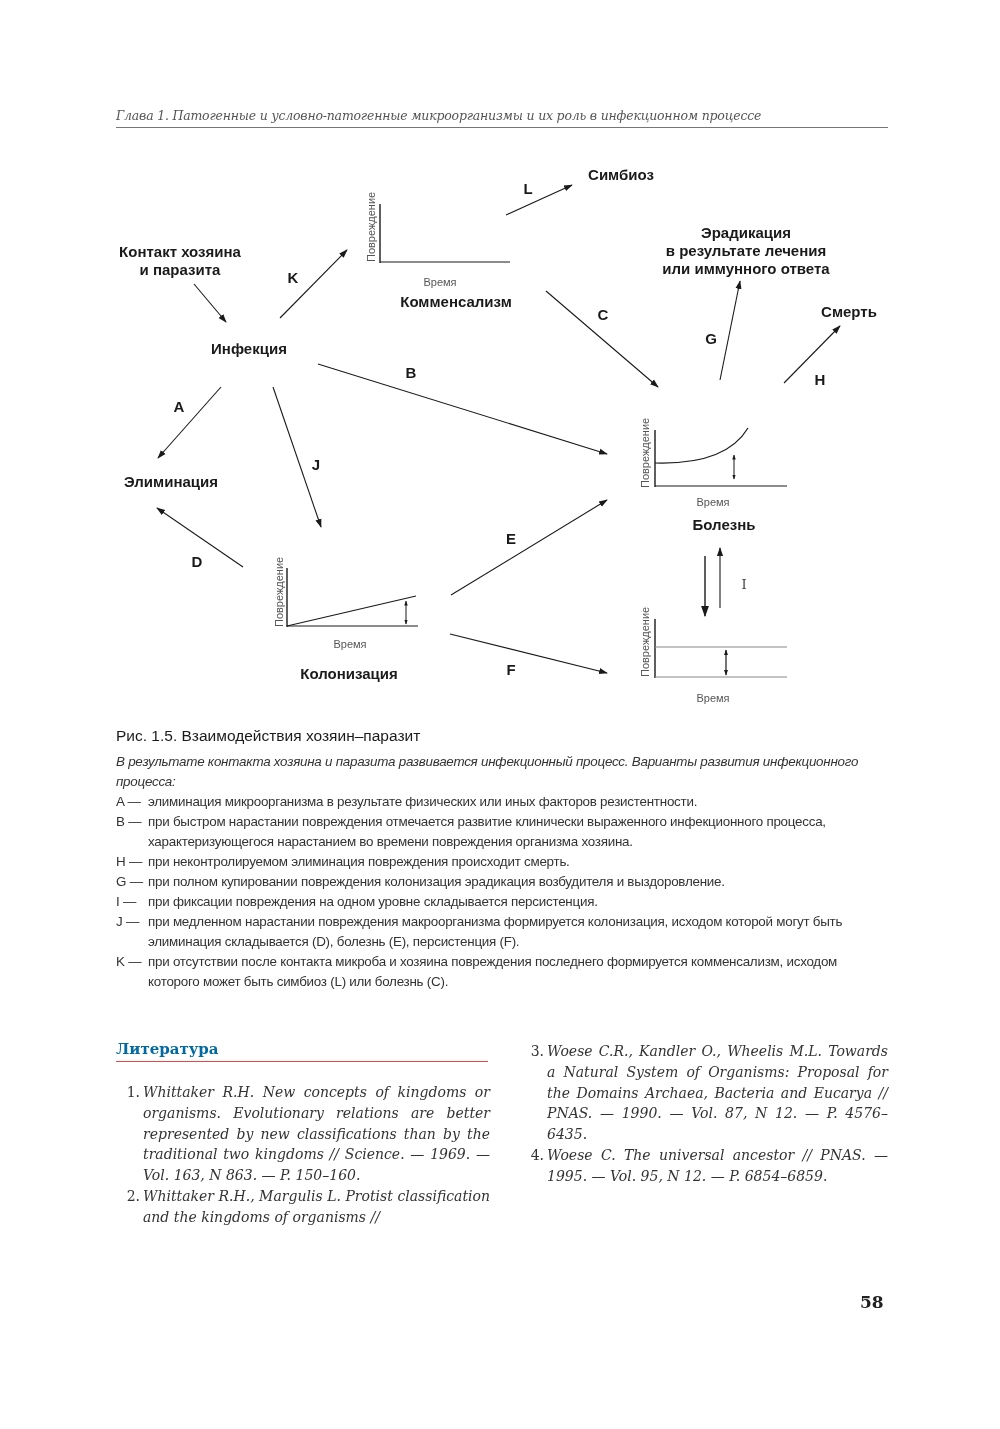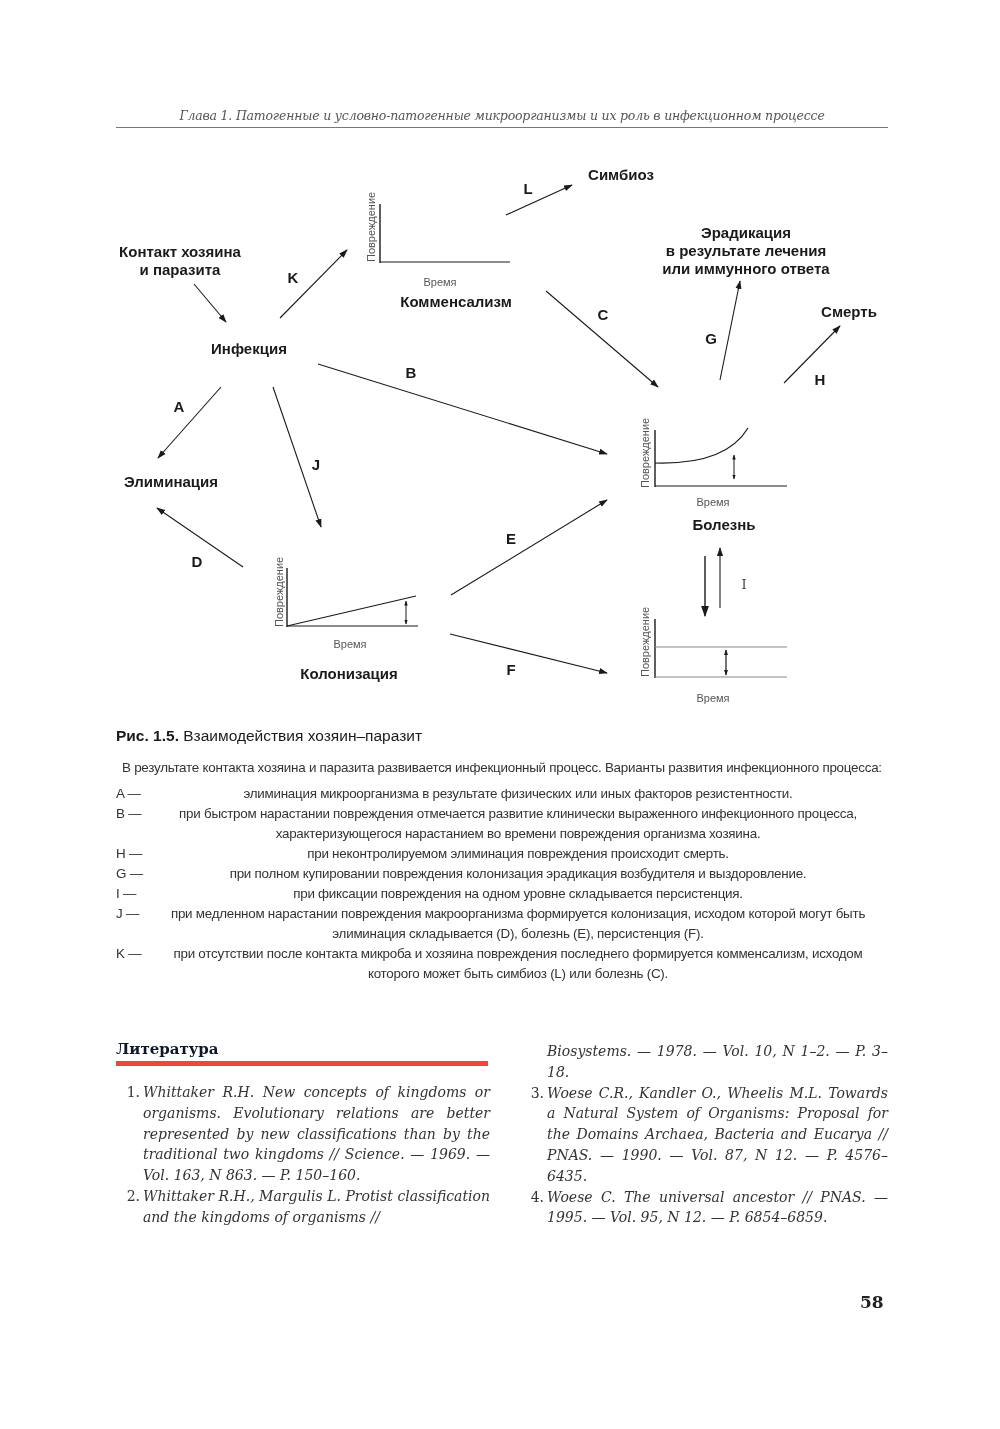--- a/index.html
+++ b/index.html
@@ -1,42 +1,42 @@
 <!DOCTYPE html>
 <html><head>
 <meta charset="utf-8">
 <style>
   html, body { margin: 0; padding: 0; background: #ffffff; }
   body { width: 1000px; height: 1429px; position: relative; overflow: hidden; color: #1a1a1a; }
   .running-head {
     position: absolute; left: 116px; top: 108px; width: 772px;
-    text-align: center; font-family: "DejaVu Serif", serif; font-style: italic;
+    text-align: left; font-family: "DejaVu Serif", serif; font-style: italic;
     font-size: 12.5px; color: #555; letter-spacing: -0.2px;
   }
   .head-rule { position: absolute; left: 116px; top: 127px; width: 772px; height: 1px; background: #777; }
 
   svg.diagram { position: absolute; left: 0; top: 0; }
   .node { font-family: "Liberation Sans", sans-serif; font-weight: bold; font-size: 15px; fill: #1a1a1a; }
   .edge-label { font-family: "Liberation Sans", sans-serif; font-weight: bold; font-size: 15px; fill: #1a1a1a; }
   .axis-text { font-family: "Liberation Sans", sans-serif; font-size: 11px; fill: #555; }
   .roman { font-family: "DejaVu Serif", serif; font-size: 13px; fill: #444; }
 
   .caption { position: absolute; left: 116px; top: 727px; width: 772px;
     font-family: "Liberation Sans", sans-serif; font-size: 15.5px; color: #1a1a1a; }
-  .caption b { font-weight: bold; }
+  .caption b { font-weight: normal; }
   .legend { position: absolute; left: 116px; top: 752px; width: 772px;
     font-family: "Liberation Sans", sans-serif; font-size: 13.4px; line-height: 20px; color: #333; letter-spacing: -0.25px; }
-  .legend p { margin: 6px; }
+  .legend p { margin: 0; font-style: italic; }
   .legend .item { display: flex; }
   .legend .key { width: 32px; flex: none; white-space: nowrap; }
-  .legend .txt { flex: 1; text-align: center; }
+  .legend .txt { flex: 1; }
 
   .lit-title { position: absolute; left: 116px; top: 1040px; width: 372px;
-    font-family: "DejaVu Serif", serif; font-weight: bold; font-size: 15px; color: #0f172a;
-    border-bottom: 5px solid #ef4444; padding-bottom: 3px; }
+    font-family: "DejaVu Serif", serif; font-weight: bold; font-size: 15px; color: #0369a1;
+    border-bottom: 1px solid #ef4444; padding-bottom: 3px; }
   .refs { position: absolute; font-family: "DejaVu Serif", serif; font-style: italic;
     font-size: 14px; line-height: 20.8px; color: #333; }
   .refs.col1 { left: 116px; top: 1082px; width: 374px; }
   .refs.col2 { left: 520px; top: 1041px; width: 368px; }
   .ref { display: flex; }
   .ref .num { font-style: normal; width: 24px; flex: none; text-align: right; padding-right: 3px; }
   .ref .rt { flex: 1; text-align: justify; }
 
   .page-number { position: absolute; left: 860px; top: 1292px;
     font-family: "DejaVu Serif", serif; font-weight: bold; font-size: 17px; color: #222; }
@@ -177,24 +177,20 @@
       <span class="rt">Whittaker R.H. New concepts of kingdoms or organisms. Evolutionary relations are better represented by new classifications than by the traditional two kingdoms // Science. — 1969. — Vol. 163, N 863. — P. 150–160.</span>
     </div>
   <div class="ref">
       <span class="num">2.</span>
       <span class="rt">Whittaker R.H., Margulis L. Protist classification and the kingdoms of organisms //</span>
     </div>
 </div>
 
 <div class="refs col2">
   <div class="ref">
-      <span class="num"></span>
-      <span class="rt">Biosystems. — 1978. — Vol. 10, N 1–2. — P. 3–18.</span>
-    </div>
-  <div class="ref">
       <span class="num">3.</span>
       <span class="rt">Woese C.R., Kandler O., Wheelis M.L. Towards a Natural System of Organisms: Proposal for the Domains Archaea, Bacteria and Eucarya // PNAS. — 1990. — Vol. 87, N 12. — P. 4576–6435.</span>
     </div>
   <div class="ref">
       <span class="num">4.</span>
       <span class="rt">Woese C. The universal ancestor // PNAS. — 1995. — Vol. 95, N 12. — P. 6854–6859.</span>
     </div>
 </div>
 
 <div class="page-number">58</div>

